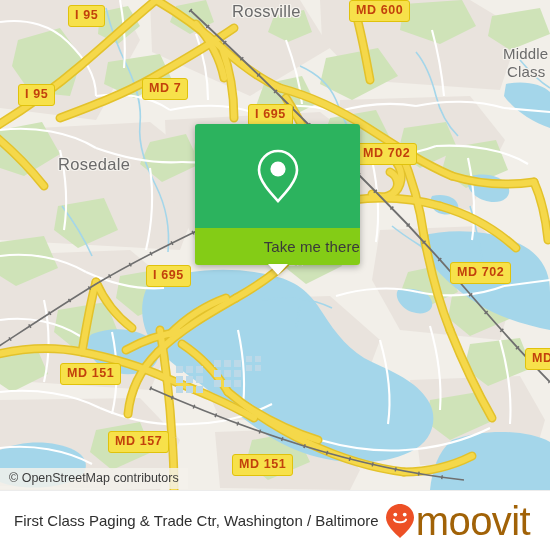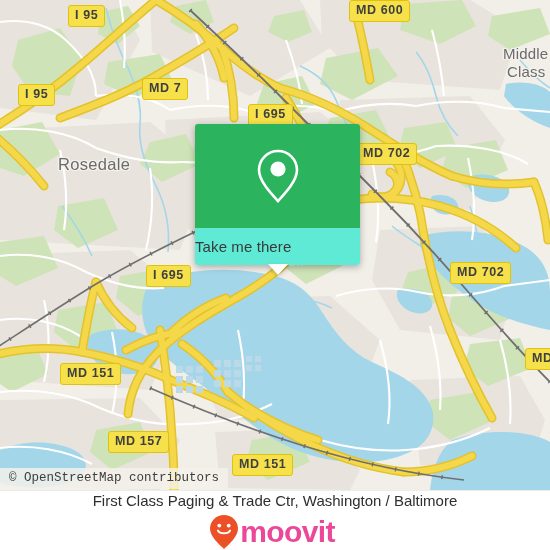--- a/index.html
+++ b/index.html
@@ -36,21 +36,21 @@
     font-family:"Liberation Sans", sans-serif;white-space:nowrap;
     text-shadow:1px 0 0 #f4f1ec,-1px 0 0 #f4f1ec,0 1px 0 #f4f1ec,0 -1px 0 #f4f1ec;
   }
 
   
   .shield{
     position:absolute;
     background:#f7e14a;
     border:1.6px solid #e0c20c;
     border-radius:3px;
-    color:#404040;
+    color:#c2410c;
     font-family:"Liberation Sans", sans-serif;
     font-weight:bold;
     font-size:12.5px;
     line-height:1;
     padding:3px 6px 4px 6px;
     white-space:nowrap;
     letter-spacing:.6px;
     box-sizing:border-box;
   }
 
@@ -59,64 +59,63 @@
     position:absolute;left:195px;top:124px;width:165px;
     border-radius:3px;
     box-shadow:0 2px 7px rgba(0,0,0,.30);
     overflow:visible;
   }
   #popup-green{
     height:104px;border-radius:3px 3px 0 0;
     display:flex;align-items:center;justify-content:center;
   }
   #popup-white{
-    height:37px;background:#5eead4;border-radius:0 0 3px 3px;
-    display:flex;align-items:center;justify-content:flex-start;
+    height:37px;background:#84cc16;border-radius:0 0 3px 3px;
+    display:flex;align-items:center;justify-content:flex-end;
     position:relative;
   }
   #popup-cta{
     color:#3a3a3a;font-size:15px;font-family:"Liberation Sans", sans-serif;
     letter-spacing:.1px;
   }
   #popup-tail{
     position:absolute;left:73px;bottom:-10px;width:0;height:0;
     border-left:10px solid transparent;border-right:10px solid transparent;
     border-top:11px solid #fdfdfd;
     filter:drop-shadow(0 2px 2px rgba(0,0,0,.18));
   }
   #pin-glyph{display:block;}
 
   
   #attribution{
     position:absolute;left:0;top:468px;
     background:rgba(244,241,236,.82);
     color:#3c3c3c;font-size:12.5px;
-    font-family:Liberation Mono, monospace;
+    font-family:Liberation Sans, sans-serif;
     padding:3px 9px 4px 9px;
     white-space:nowrap;
   }
 
   
   #footer{
     position:absolute;left:0;top:490px;width:550px;height:60px;
     background:#ffffff;
     border-top:1px solid #ececec;
     display:flex;align-items:center;justify-content:space-between;
     box-sizing:border-box;
     padding:0 14px 0 14px;
-    flex-direction:column;
   }
   #footer-title{
     color:#2f2f2f;font-size:15px;line-height:20px;
     font-family:"Liberation Sans", sans-serif;
     max-width:368px;
   }
   #brand{display:flex;align-items:center;gap:1px;padding-right:6px;}
   #brand-word{
-    color:#ec4899;font-size:30px;font-weight:bold;letter-spacing:-.6px;
+    color:#a16207;font-size:40px;font-weight:normal;letter-spacing:-.6px;
     font-family:"Liberation Sans", sans-serif;line-height:30px;
   }
 </style>
 </head>
 <body>
 
 <div id="page">
 
   <div id="map-canvas">
 
@@ -399,20 +398,21 @@
                    C272 196 312 180 350 162" stroke="#6f6f6f" stroke-width="4" stroke-dasharray="1.5 22"></path>
         </g>
         <g fill="none">
           <path d="M150 388 C200 410 252 430 304 446 C356 462 410 474 464 480" stroke="#6f6f6f" stroke-width="1.6"></path>
           <path d="M150 388 C200 410 252 430 304 446 C356 462 410 474 464 480" stroke="#6f6f6f" stroke-width="4" stroke-dasharray="1.5 22"></path>
         </g>
 
       </g>
     </svg>
 
+    <div class="place-label place-lg" style="left:232px;top:2px;">Rossville</div>
     <div class="place-label place-md" style="left:503px;top:45px;">Middle</div>
     <div class="place-label place-md" style="left:507px;top:63px;">Class</div>
     <div class="place-label place-lg" style="left:50px;top:155px;padding-left:8px;">Rosedale</div>
     <div class="hamlet-label" style="left:272px;top:256px;">SSEX</div>
 
     <div class="shield" style="left:68px;top:5px;">I 95</div>
     <div class="shield" style="left:18px;top:84px;">I 95</div>
     <div class="shield" style="left:142px;top:78px;">MD 7</div>
     <div class="shield" style="left:349px;top:0px;">MD 600</div>
     <div class="shield" style="left:248px;top:104px;">I 695</div>

